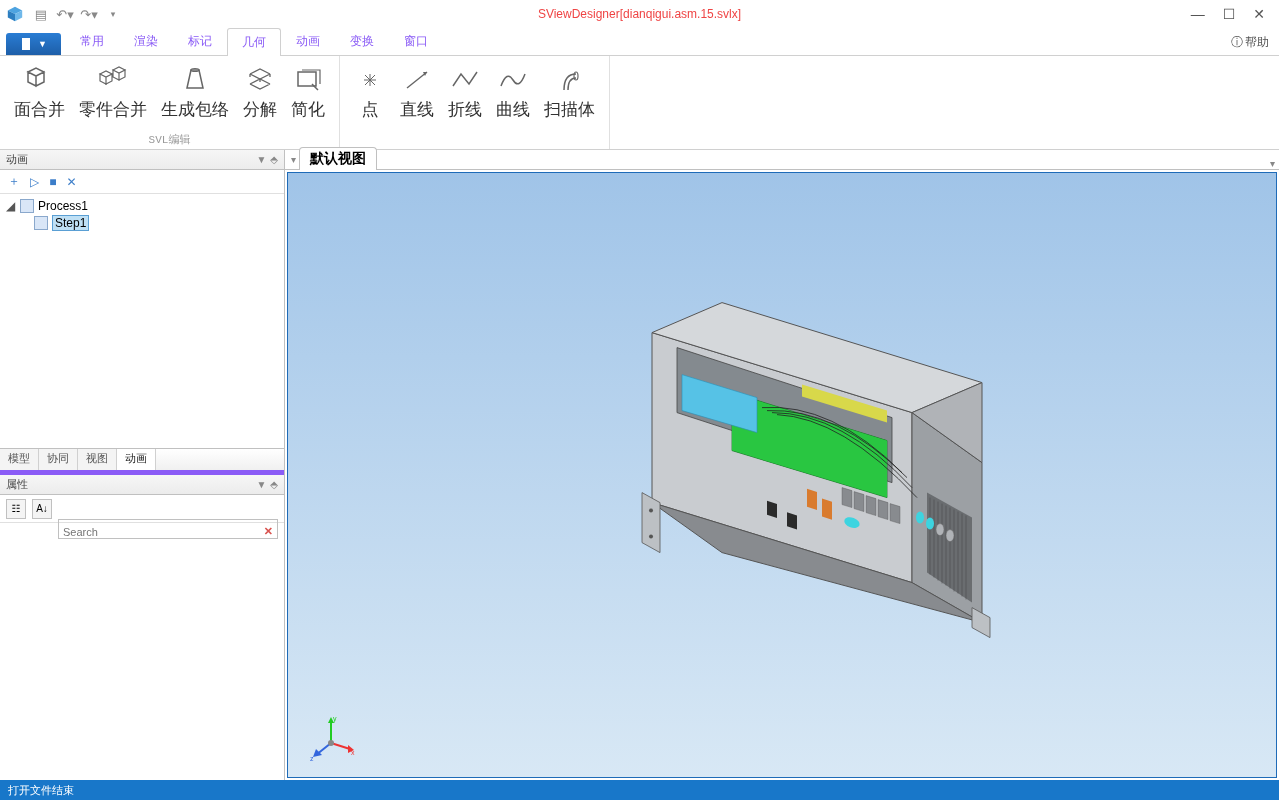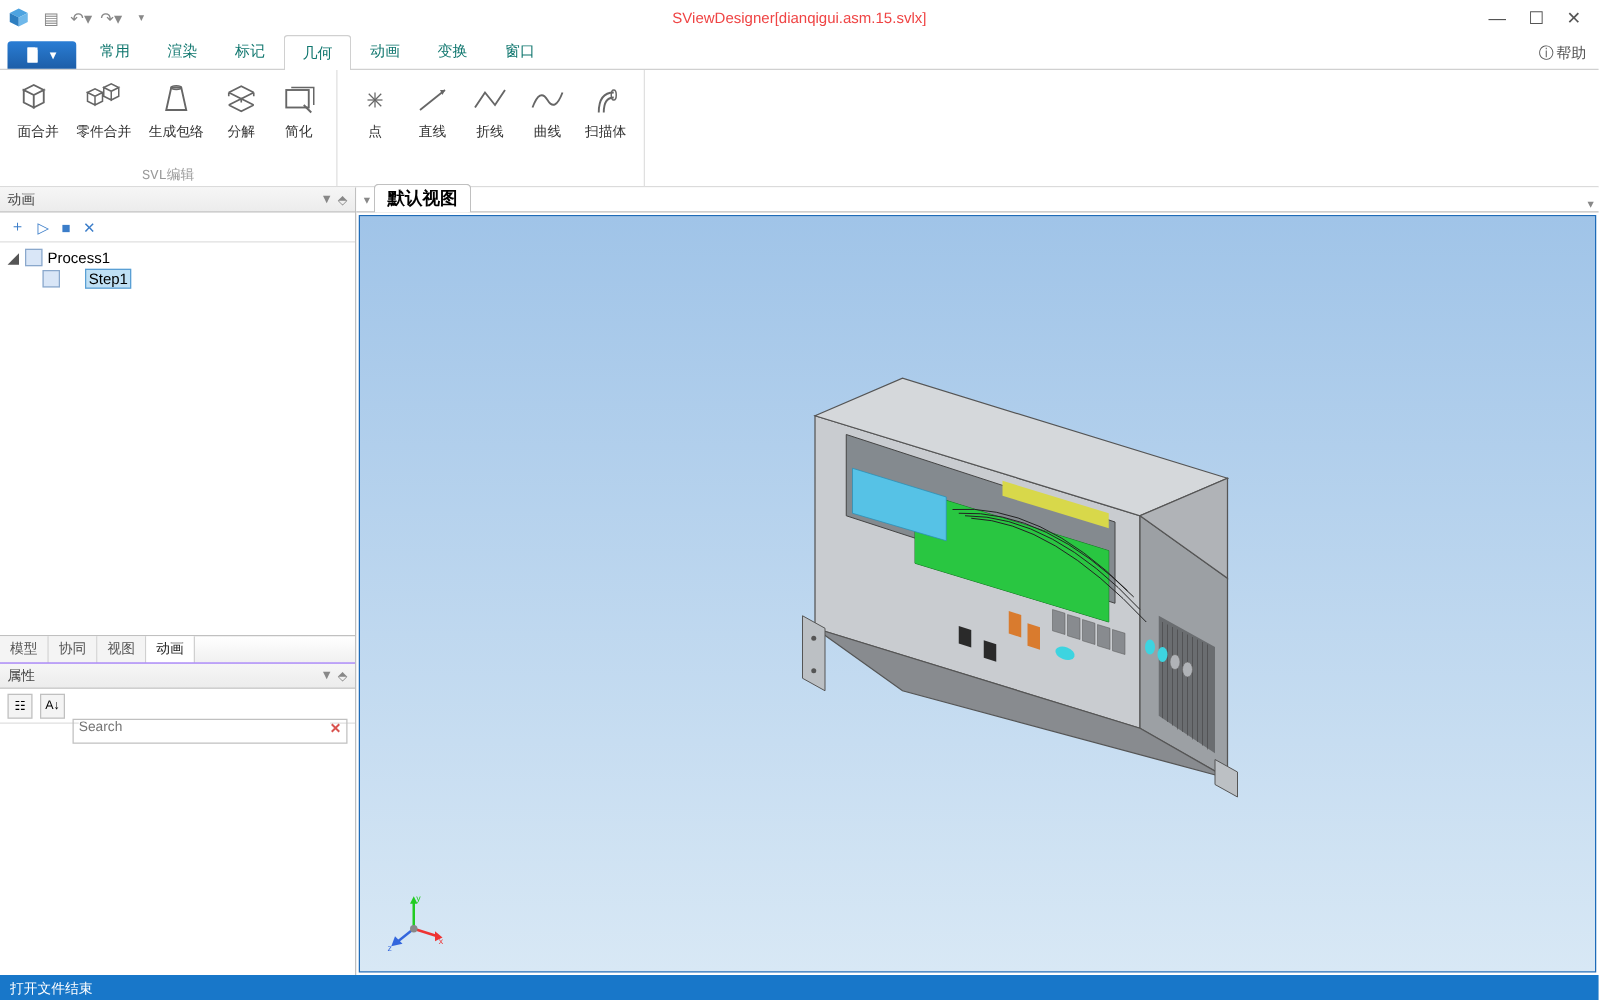--- a/index.html
+++ b/index.html
@@ -10,60 +10,60 @@
 .titlebar .logo { width: 18px; height: 18px; margin-right: 8px; }
 .titlebar .qat { display: flex; gap: 6px; color: #888; }
 .titlebar .qat-item { width: 18px; height: 18px; display: flex; align-items: center; justify-content: center; cursor: pointer; font-size: 13px; }
 .titlebar .title { position: absolute; left: 50%; transform: translateX(-50%); font-size: 12px; color: #ef4444; }
 .titlebar .window-controls { margin-left: auto; display: flex; gap: 18px; color: #555; font-size: 14px; padding-right: 8px;}
 .titlebar .window-controls span { cursor: pointer; }
 
 
 .menu-tabs { height: 28px; display: flex; align-items: flex-end; border-bottom: 1px solid #d0d0d0; padding-left: 6px; }
 .menu-tabs .file-btn { background: linear-gradient(#2a7dd4, #1d5ea8); color: #fff; padding: 4px 14px; font-size: 12px; border-radius: 3px 3px 0 0; margin-right: 4px; display:flex; align-items:center; gap:4px; cursor:pointer;}
-.menu-tabs .tab { padding: 5px 14px 5px; font-size: 12px; color: #0f766e; cursor: pointer; border: 1px solid transparent; border-bottom: none; }
+.menu-tabs .tab { padding: 5px 14px 5px; font-size: 12px; color: #8b5cf6; cursor: pointer; border: 1px solid transparent; border-bottom: none; }
 .menu-tabs .tab.active { border-color: #d0d0d0; background: #fff; border-radius: 3px 3px 0 0; position: relative; top: 1px; background:#fff;}
 .menu-tabs .help { margin-left: auto; margin-right: 10px; font-size: 12px; color: #555; display:flex; align-items:center; gap:2px; cursor:pointer; padding-bottom:4px;}
 
 
 .ribbon { height: 94px; background: #fff; display: flex; border-bottom: 1px solid #d0d0d0; }
 .ribbon-group { display: flex; flex-direction: column; padding: 4px 8px 0; border-right: 1px solid #e0e0e0; }
 .ribbon-group .items { display: flex; flex: 1; gap: 2px; }
 .ribbon-group .group-label { text-align: center; font-size: 11px; color: #999; padding: 2px 0; font-family: Liberation Mono, monospace; }
 .ribbon-item { display: flex; flex-direction: column; align-items: center; justify-content: flex-start; padding: 4px 6px; cursor: pointer; min-width: 42px; }
 .ribbon-item .icon { width: 32px; height: 32px; display: flex; align-items: center; justify-content: center; margin-bottom: 2px; }
-.ribbon-item .label { font-size: 11px; color: #333; text-align: right; white-space: nowrap; }
+.ribbon-item .label { font-size: 17px; color: #333; text-align: right; white-space: nowrap; }
 
 
 .main { flex: 1; display: flex; background: #fff; min-height: 0; }
 
 
 .left-panel { width: 285px; display: flex; flex-direction: column; border-right: 1px solid #c0c0c0; }
 .panel-header { height: 20px; background: linear-gradient(#f6f6f6,#ececec); border-bottom: 1px solid #c0c0c0; display: flex; align-items: center; padding: 0 6px; font-size: 11px; color: #444; }
 .panel-header .title { flex: 1; }
 .panel-header .controls { color: #888; font-size: 10px; display:flex; gap:4px;}
 .anim-toolbar { height: 24px; display: flex; align-items: center; gap: 10px; padding: 0 8px; border-bottom: 1px solid #e0e0e0; color: #3b7dc9; font-size: 12px; }
 .anim-toolbar span { cursor: pointer; }
 .tree { flex: 1; overflow: auto; padding: 4px 2px; font-size: 12px; }
 .tree-node { display: flex; align-items: center; padding: 1px 4px; gap: 4px; cursor:pointer;}
 .tree-node.child { padding-left: 32px; }
 .tree-node .expand { width: 10px; color: #555; }
 .tree-node .node-icon { width: 14px; height: 14px; background: #d9e6f7; border: 1px solid #8aa8cc; }
 .tree-node .label { }
-.tree-node.selected .label { background: #bfe0f5; border: 1px solid #5a9fd4; padding: 0 2px; margin-left: 16px; }
+.tree-node.selected .label { background: #bfe0f5; border: 1px solid #5a9fd4; padding: 0 2px; }
 
 .left-tabs { height: 22px; display: flex; border-top: 1px solid #c0c0c0; background: linear-gradient(#fff,#f0f0f0);}
 .left-tabs .ltab { padding: 2px 8px; font-size: 11px; color: #555; border-right: 1px solid #d0d0d0; cursor: pointer; background:#f4f4f4;}
 .left-tabs .ltab.active { background: #fff; color: #222; }
 
 
-.props { display: flex; flex-direction: column; flex-shrink:0; height: 250px; border-top:1px solid #8b5cf6;}
+.props { display: flex; flex-direction: column; flex-shrink:0; height: 310px; border-top:5px solid #8b5cf6;}
 .prop-toolbar { height: 28px; display: flex; align-items: center; padding: 0 6px; gap: 6px; border-bottom: 1px solid #e0e0e0; }
 .prop-toolbar .pbtn { width: 20px; height: 20px; border: 1px solid #c0c0c0; background: #f4f4f4; display:flex; align-items:center; justify-content:center; font-size:10px; cursor:pointer;}
-.prop-toolbar .search { flex: 1; display: flex; align-items: flex-start; border: 1px solid #c0c0c0; height: 20px; padding: 0 4px; margin-top: 40px; }
+.prop-toolbar .search { flex: 1; display: flex; align-items: flex-end; border: 1px solid #c0c0c0; height: 20px; padding: 0 4px; margin-top: 40px; }
 .prop-toolbar .search input { border: none; outline: none; flex: 1; font-size: 11px; color: #888; }
 .prop-toolbar .search .clear { color: #d9534f; cursor: pointer; font-size:11px; font-weight:bold; }
 .props .body { flex: 1; }
 
 
 .viewport-area { flex: 1; display: flex; flex-direction: column; }
 .view-tabs { height: 20px; display: flex; align-items: flex-end; padding-left: 6px; border-bottom: 1px solid #c0c0c0; background:#fff;}
 .view-tabs .vtab { padding: 2px 10px; font-size: 14px; border: 1px solid #c0c0c0; border-bottom: none; border-radius: 4px 4px 0 0; background: #fff; cursor: pointer; position:relative; top:1px; background:#fff;}
 .view-tabs .vtab.active { font-weight: bold; }
 .view-tabs .corner { margin-left: auto; margin-right: 4px; color:#888; font-size:10px; cursor:pointer;}

